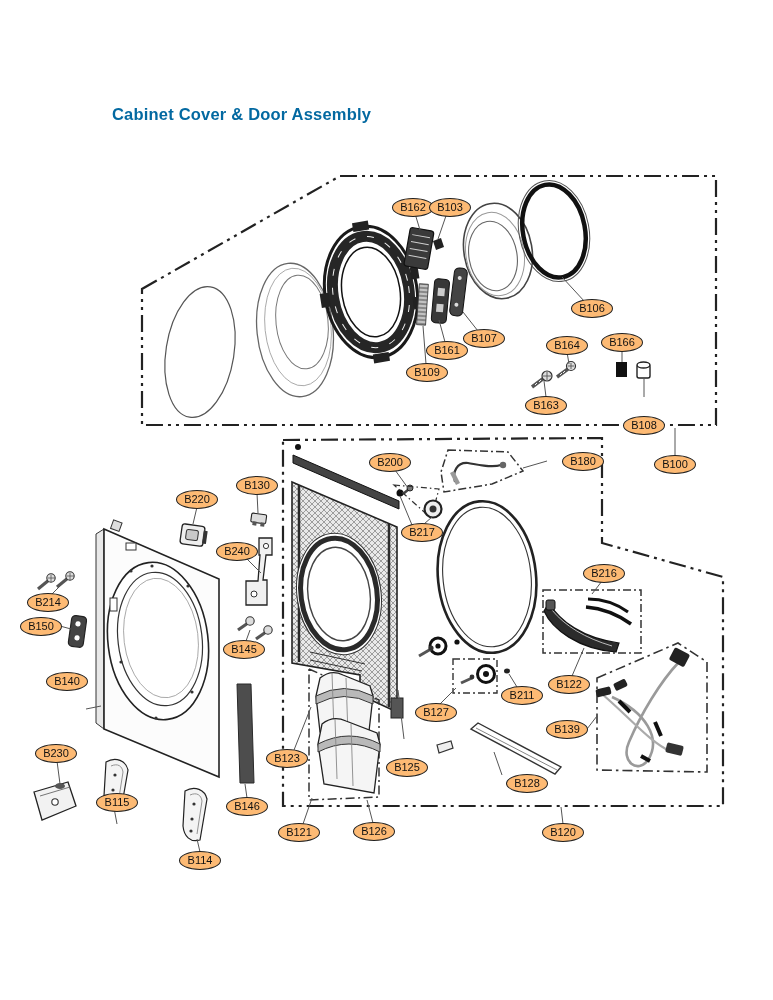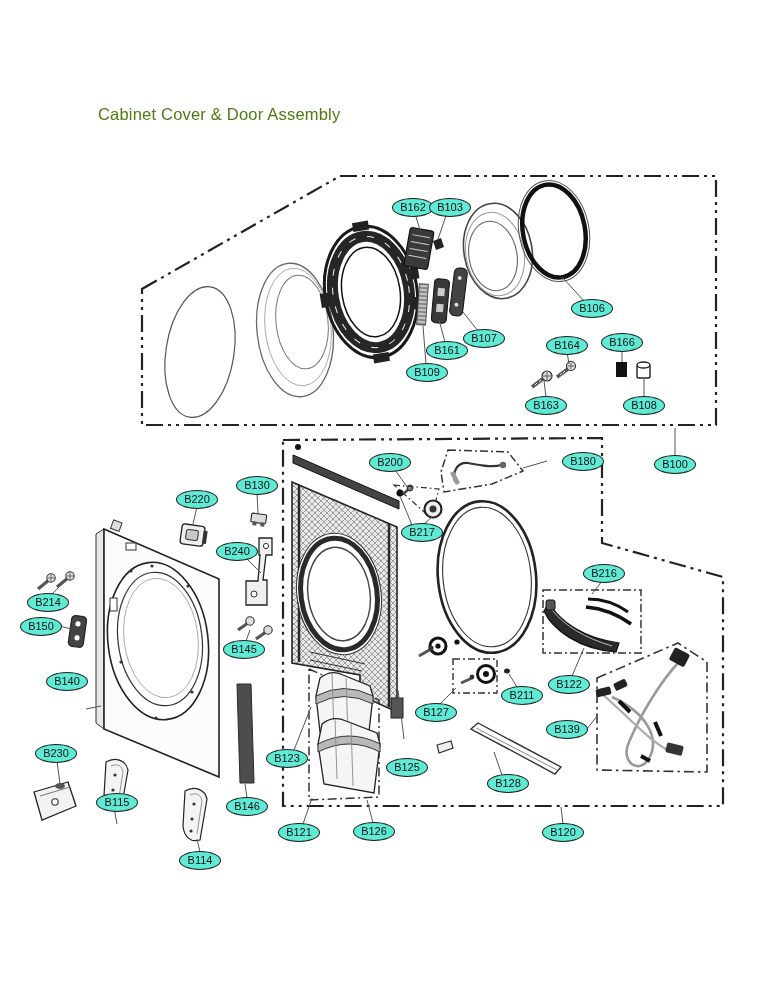--- a/index.html
+++ b/index.html
@@ -1,22 +1,22 @@
 <!DOCTYPE html>
 <html><head>
 <meta charset="utf-8">
 <style>
   html,body{margin:0;padding:0;background:#fff;}
   #page{position:relative;width:773px;height:1000px;background:#ffffff;overflow:hidden;
         font-family:"Liberation Sans", sans-serif;}
   #art{position:absolute;left:0;top:0;}
-  .title{position:absolute;left:98px;top:105px;font-size:16.5px;font-weight:normal;
-         color:#4d7c0f;letter-spacing:.2px;white-space:nowrap;}
+  .title{position:absolute;left:112px;top:105px;font-size:16.5px;font-weight:bold;
+         color:#0369a1;letter-spacing:.2px;white-space:nowrap;}
   .lbl{position:absolute;width:40px;height:17px;border:1.4px solid #222;border-radius:50%;
-       background:#5eead4;color:#111;font-size:11px;line-height:17px;text-align:center;
+       background:#fdba74;color:#111;font-size:11px;line-height:17px;text-align:center;
        z-index:5;letter-spacing:0;}
 </style>
 </head>
 <body>
 
 <div id="page">
 
   <div class="title">Cabinet Cover &amp; Door Assembly</div>
 
   <svg id="art" width="773" height="1000" viewBox="0 0 773 1000">
@@ -329,21 +329,21 @@
 
   <div class="lbl" style="left:392px;top:198px">B162</div>
   <div class="lbl" style="left:429px;top:198px">B103</div>
   <div class="lbl" style="left:571px;top:299px">B106</div>
   <div class="lbl" style="left:463px;top:329px">B107</div>
   <div class="lbl" style="left:426px;top:341px">B161</div>
   <div class="lbl" style="left:406px;top:363px">B109</div>
   <div class="lbl" style="left:546px;top:336px">B164</div>
   <div class="lbl" style="left:601px;top:333px">B166</div>
   <div class="lbl" style="left:525px;top:396px">B163</div>
-  <div class="lbl" style="left:623px;top:396px">B108</div>
+  <div class="lbl" style="left:623px;top:416px">B108</div>
   <div class="lbl" style="left:654px;top:455px">B100</div>
   <div class="lbl" style="left:369px;top:453px">B200</div>
   <div class="lbl" style="left:562px;top:452px">B180</div>
   <div class="lbl" style="left:401px;top:523px">B217</div>
   <div class="lbl" style="left:176px;top:490px">B220</div>
   <div class="lbl" style="left:236px;top:476px">B130</div>
   <div class="lbl" style="left:216px;top:542px">B240</div>
   <div class="lbl" style="left:27px;top:593px">B214</div>
   <div class="lbl" style="left:20px;top:617px">B150</div>
   <div class="lbl" style="left:223px;top:640px">B145</div>
@@ -354,16 +354,16 @@
   <div class="lbl" style="left:226px;top:797px">B146</div>
   <div class="lbl" style="left:266px;top:749px">B123</div>
   <div class="lbl" style="left:386px;top:758px">B125</div>
   <div class="lbl" style="left:278px;top:823px">B121</div>
   <div class="lbl" style="left:353px;top:822px">B126</div>
   <div class="lbl" style="left:415px;top:703px">B127</div>
   <div class="lbl" style="left:501px;top:686px">B211</div>
   <div class="lbl" style="left:548px;top:675px">B122</div>
   <div class="lbl" style="left:583px;top:564px">B216</div>
   <div class="lbl" style="left:546px;top:720px">B139</div>
-  <div class="lbl" style="left:487px;top:774px">B128</div>
+  <div class="lbl" style="left:506px;top:774px">B128</div>
   <div class="lbl" style="left:542px;top:823px">B120</div>
 
 </div>
 
 </body></html>

